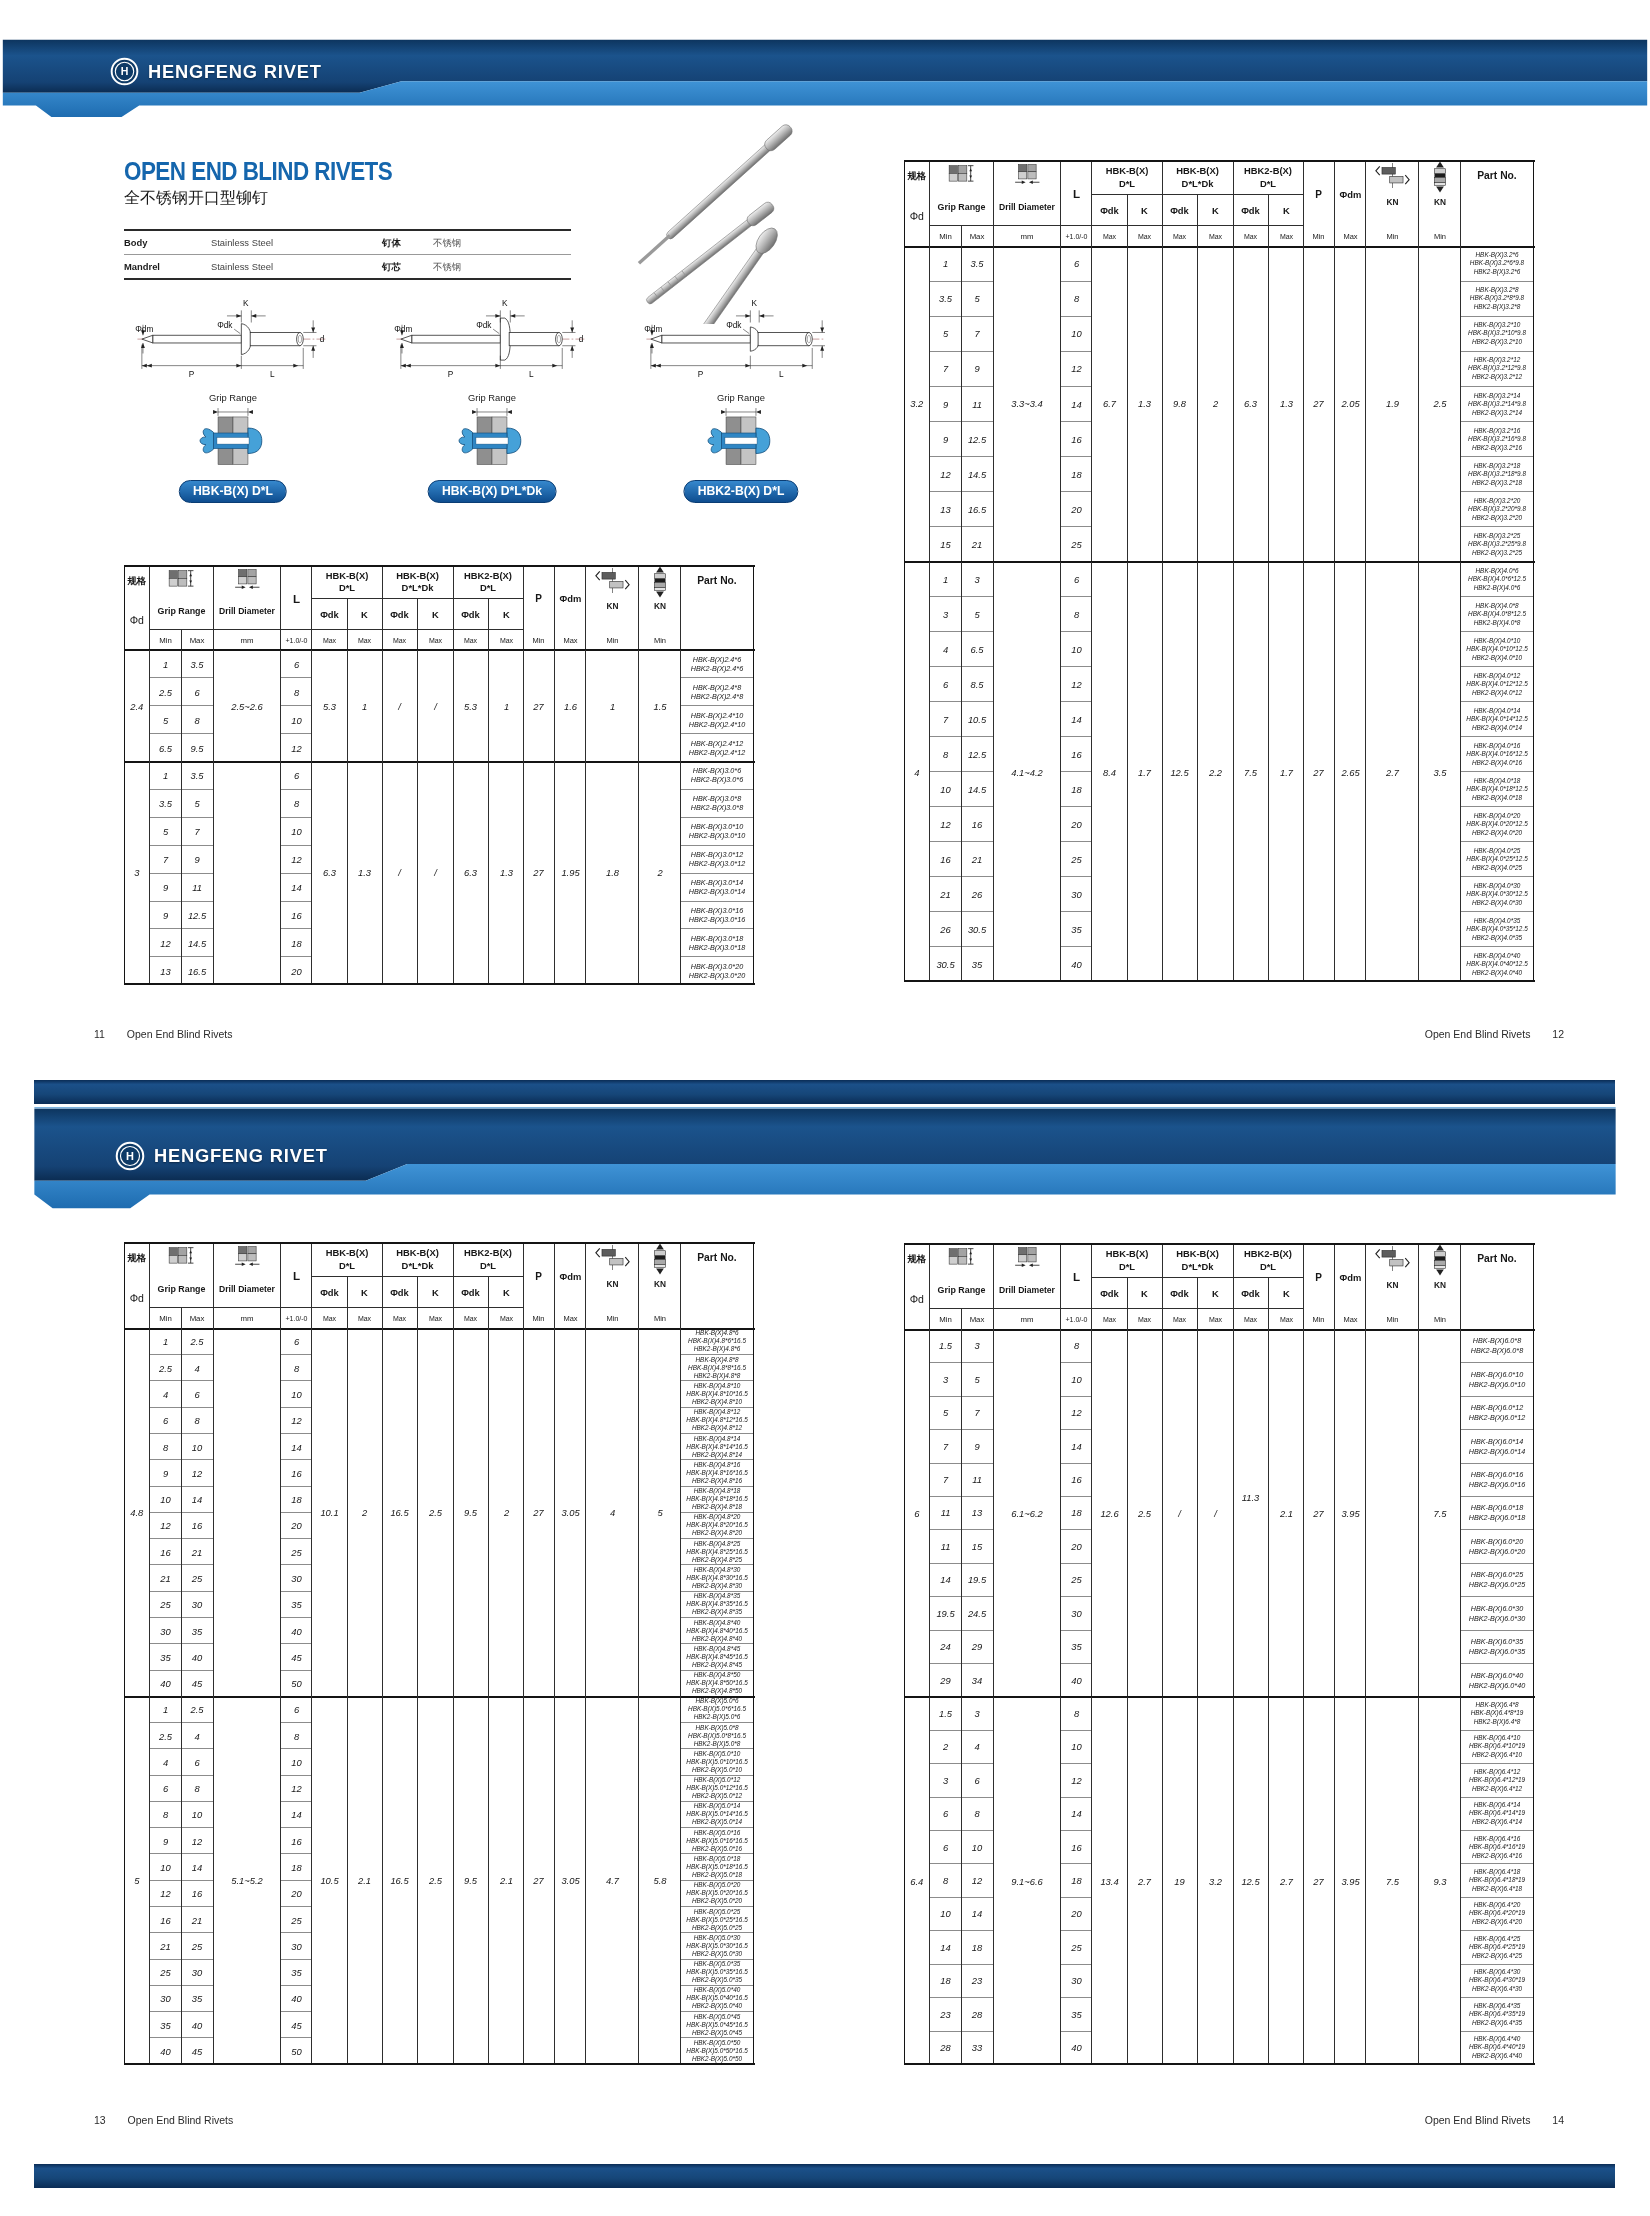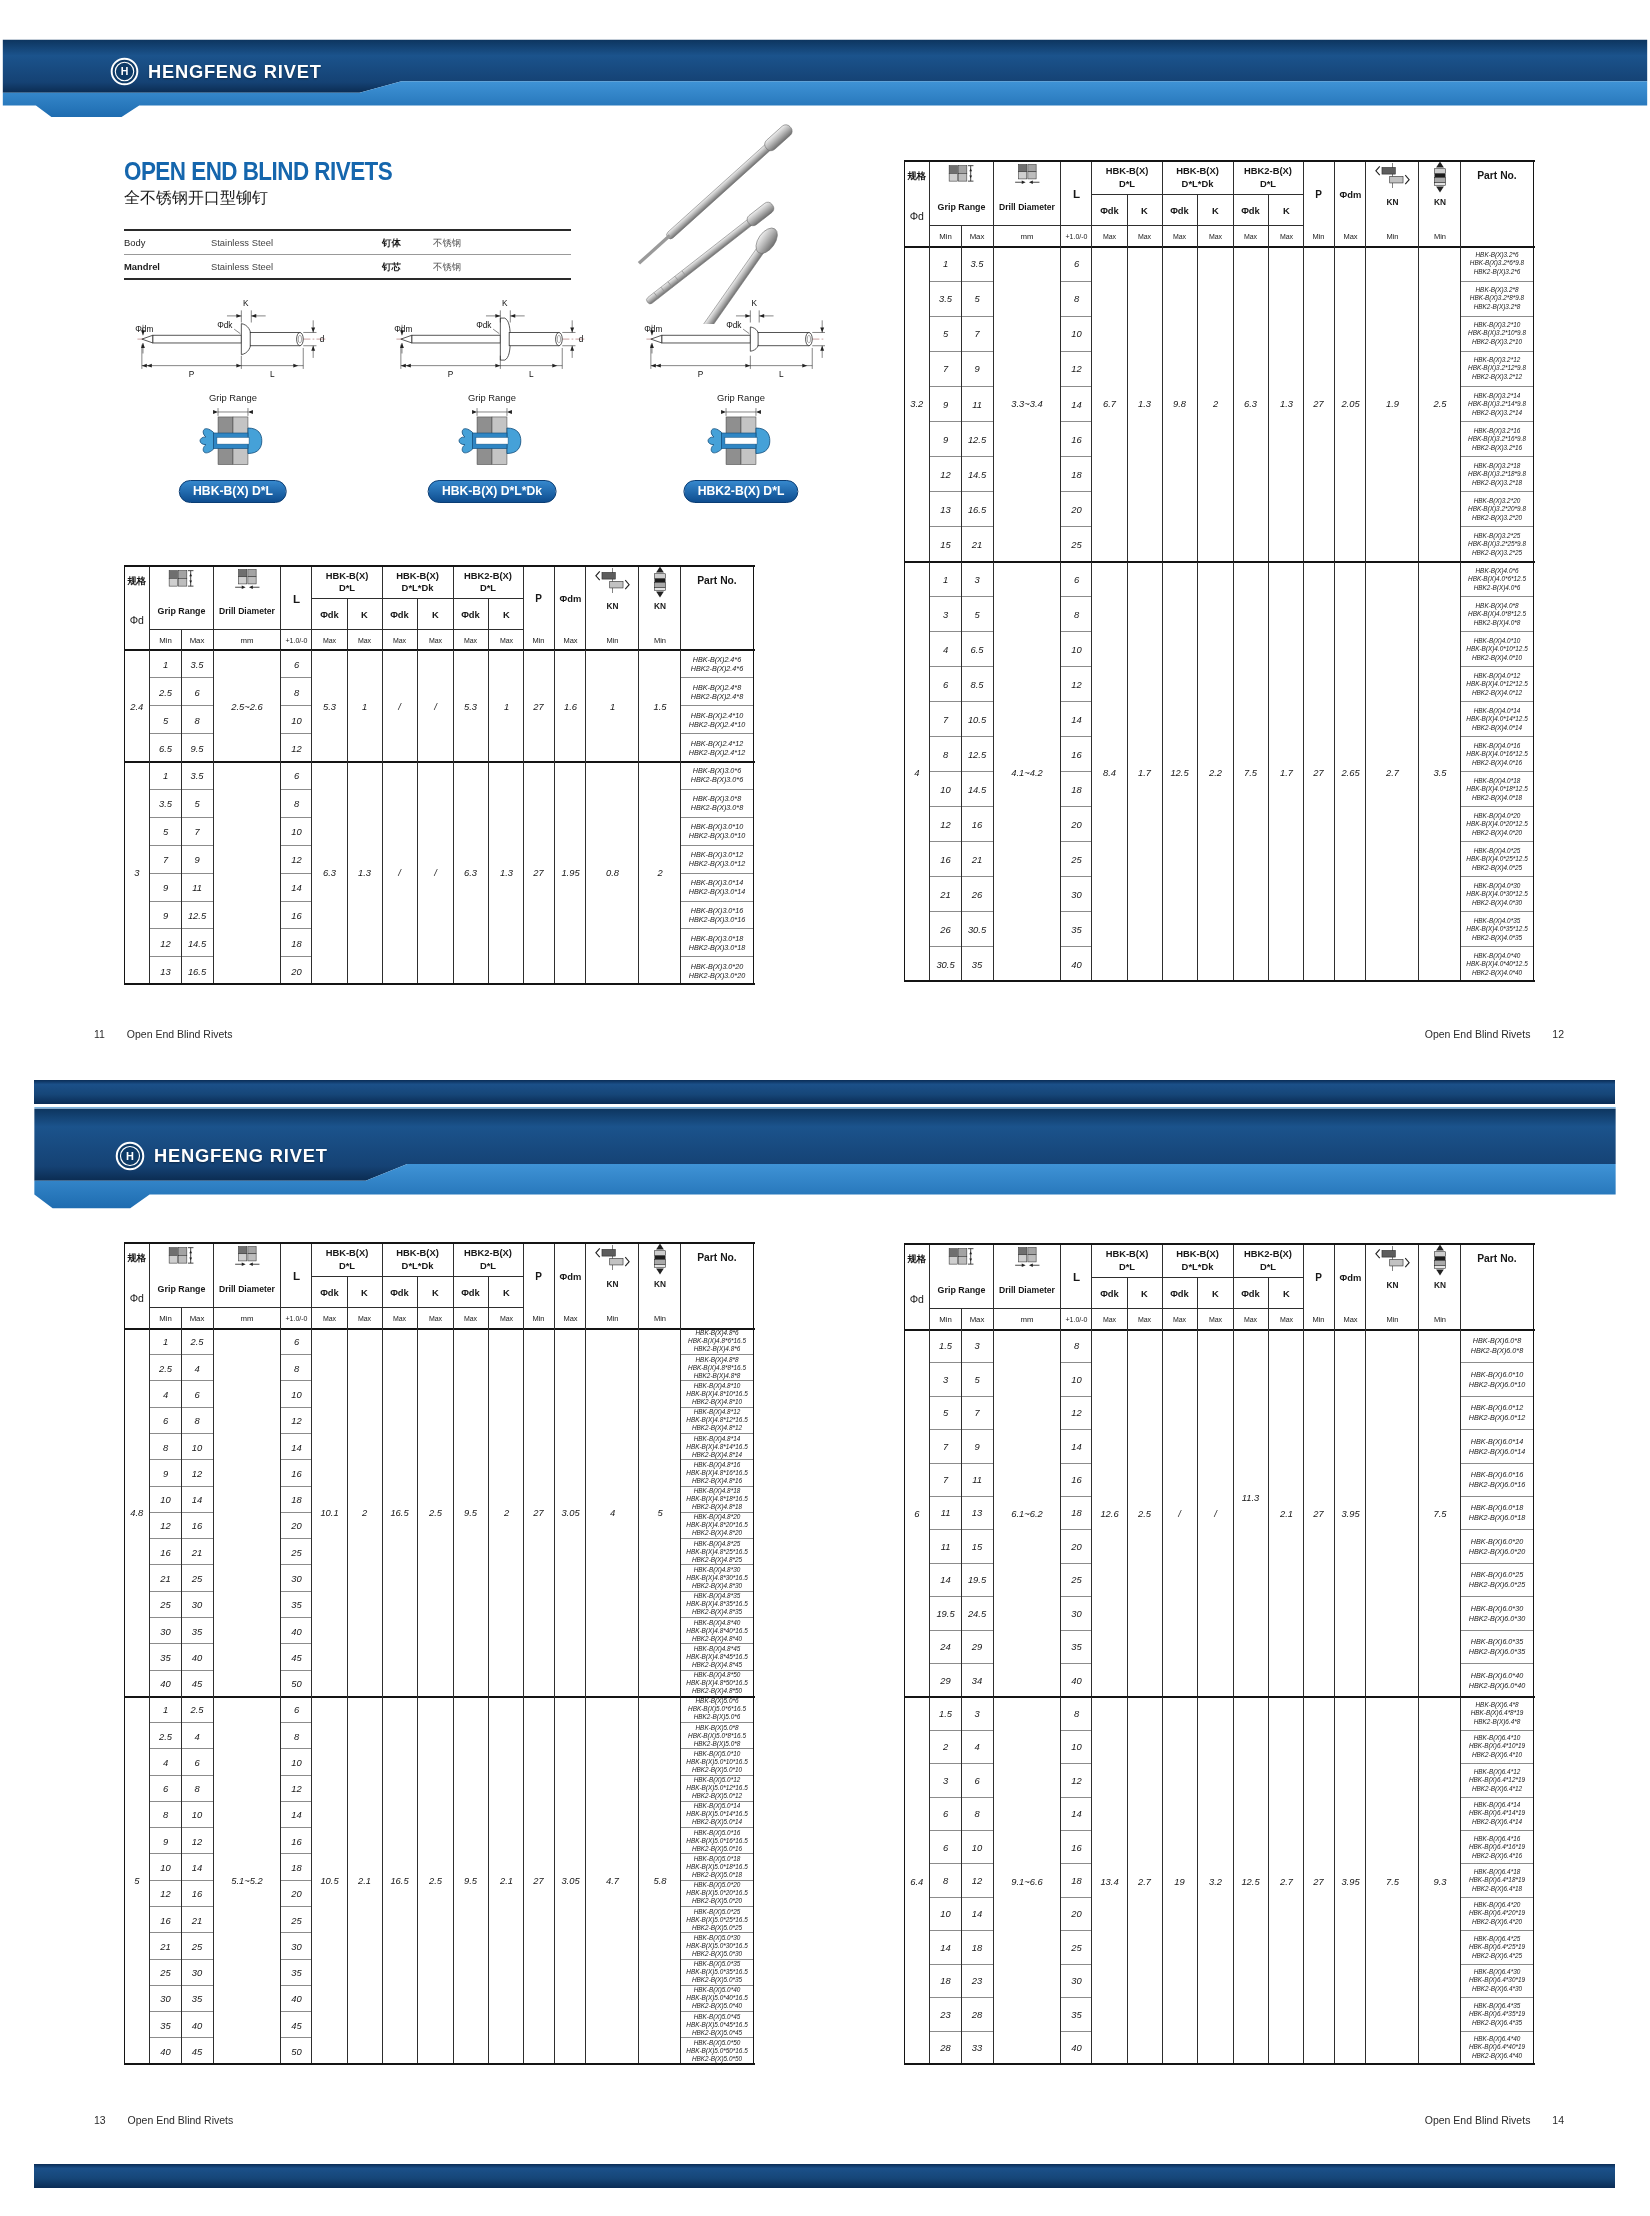--- a/index.html
+++ b/index.html
@@ -65,21 +65,21 @@
     <text x="26" y="33" text-anchor="middle" font-family="Liberation Sans, sans-serif" font-size="19" font-weight="800" fill="#ffffff">H</text>
   </svg>
   <span class="logo-text">HENGFENG RIVET</span>
 </div>
 
 <div class="title" style="left:124px;top:157px">OPEN END BLIND RIVETS</div>
 <div class="subtitle" style="left:124px;top:188px">全不锈钢开口型铆钉</div>
 
 <div>
   <div class="mat-rule" style="left:124px;top:229px;width:447px;height:1.7px"></div>
-  <div class="mat-text" style="left:124px;top:237px;font-weight:400">Body</div>
+  <div class="mat-text" style="left:124px;top:237px;font-weight:700">Body</div>
   <div class="mat-text" style="left:211px;top:237px;color:#444">Stainless Steel</div>
   <div class="mat-text" style="left:382px;top:237px;font-weight:700">钉体</div>
   <div class="mat-text" style="left:433px;top:237px;color:#555">不锈钢</div>
   <div class="mat-rule thin" style="left:124px;top:254px;width:447px;height:0.6px"></div>
   <div class="mat-text" style="left:124px;top:261px;font-weight:600">Mandrel</div>
   <div class="mat-text" style="left:211px;top:261px;color:#444">Stainless Steel</div>
   <div class="mat-text" style="left:382px;top:261px;font-weight:700">钉芯</div>
   <div class="mat-text" style="left:433px;top:261px;color:#555">不锈钢</div>
   <div class="mat-rule" style="left:124px;top:278px;width:447px;height:1.7px"></div>
 </div>
@@ -466,21 +466,21 @@
       <div class="hl" style="left: 0px; top: 196px; width: 631px; height: 1.7px; background: rgb(20, 20, 20);"></div>
       <div class="t num" style="left: 0px; top: 196px; width: 25.5px; height: 223px;">3</div>
       <div class="t num" style="left: 188px; top: 196px; width: 35px; height: 223px;">6.3</div>
       <div class="t num" style="left: 223px; top: 196px; width: 35px; height: 223px;">1.3</div>
       <div class="t num" style="left: 258px; top: 196px; width: 35px; height: 223px;">/</div>
       <div class="t num" style="left: 294px; top: 196px; width: 35px; height: 223px;">/</div>
       <div class="t num" style="left: 329px; top: 196px; width: 35px; height: 223px;">6.3</div>
       <div class="t num" style="left: 365px; top: 196px; width: 35px; height: 223px;">1.3</div>
       <div class="t num" style="left: 399px; top: 196px; width: 31px; height: 223px;">27</div>
       <div class="t num" style="left: 431px; top: 196px; width: 31px; height: 223px;">1.95</div>
-      <div class="t num" style="left: 462px; top: 196px; width: 53px; height: 223px;">0.8</div>
+      <div class="t num" style="left: 462px; top: 196px; width: 53px; height: 223px;">1.8</div>
       <div class="t num" style="left: 515px; top: 196px; width: 42px; height: 223px;">2</div>
       <div class="t num" style="left: 25.5px; top: 196px; width: 32px; height: 28px;">1</div>
       <div class="t num" style="left: 57px; top: 196px; width: 32px; height: 28px;">3.5</div>
       <div class="t num" style="left: 157px; top: 196px; width: 31px; height: 28px;">6</div>
       <div class="parts" style="left: 556px; top: 196px; width: 74px; height: 28px; font-size: 7.2px;">
         <div>HBK-B(X)3.0*6</div>
         <div>HBK2-B(X)3.0*6</div>
       </div>
       <div class="hl" style="left: 25.5px; top: 224px; width: 64px; height: 1.1px; background: rgb(140, 140, 140);"></div>
       <div class="hl" style="left: 157px; top: 224px; width: 31px; height: 1.1px; background: rgb(140, 140, 140);"></div>

